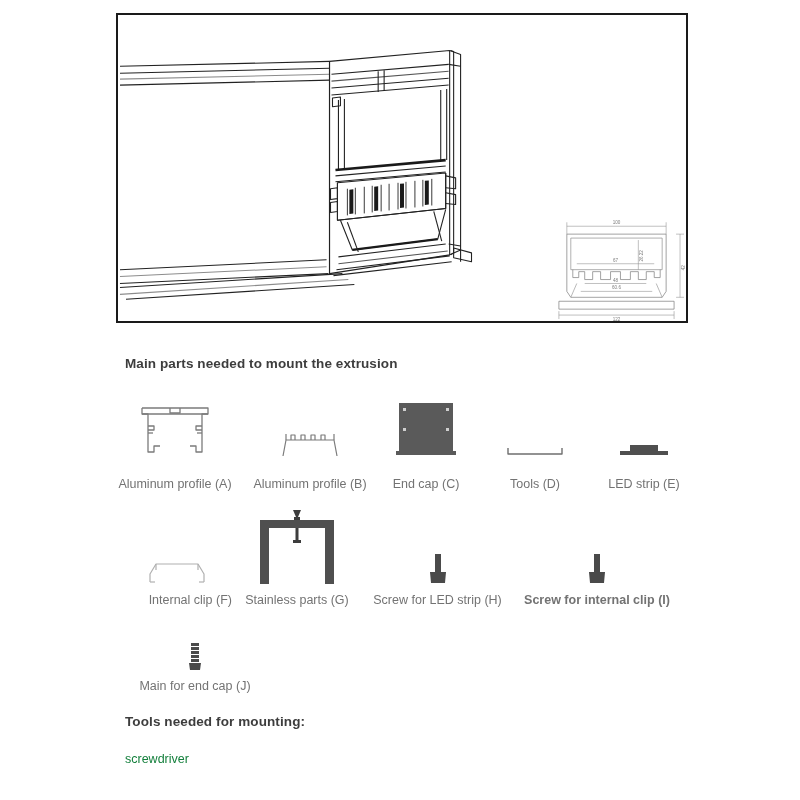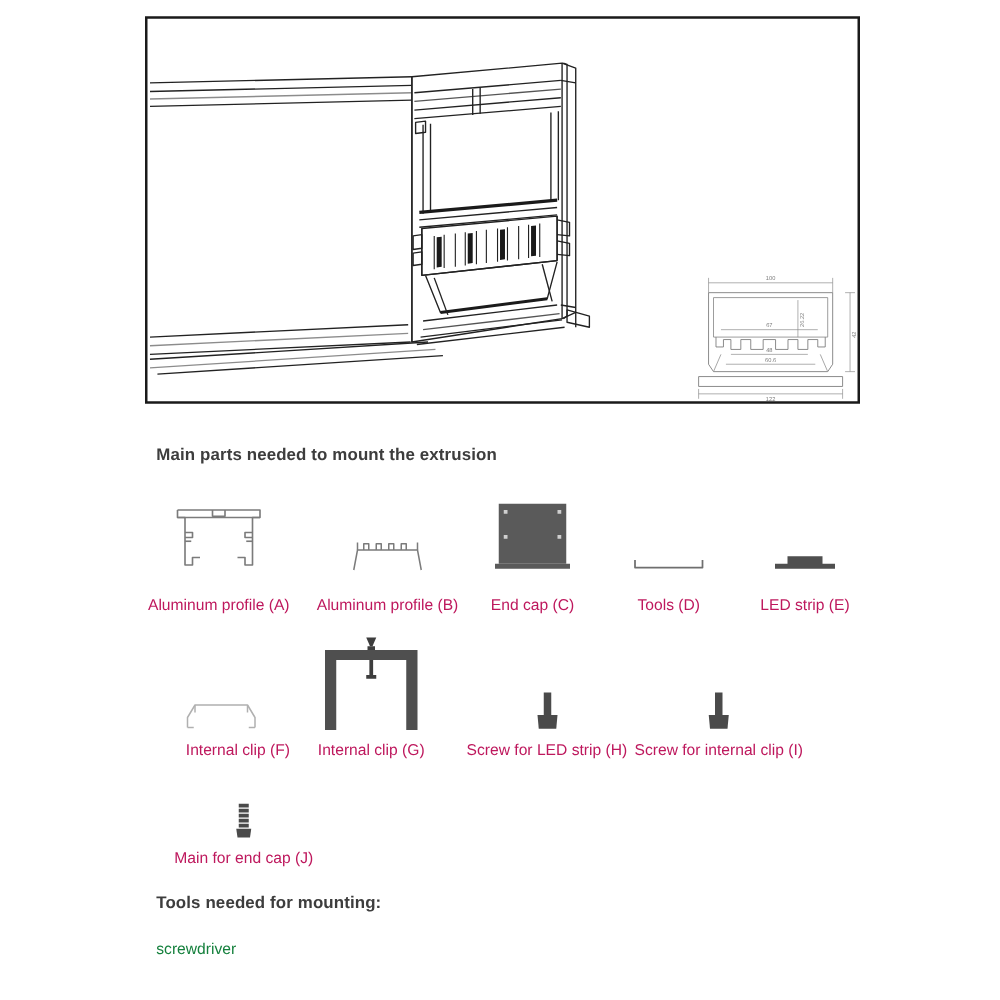--- a/index.html
+++ b/index.html
@@ -68,21 +68,21 @@
   .part-figure {
     position: relative;
     width: 100%;
     display: flex;
     align-items: flex-end;
     justify-content: center;
   }
   .part-figure svg { display: block; overflow: visible; }
   .part-label {
     font-size: 12.5px;
-    color: #be185d;
+    color: #737373;
     white-space: nowrap;
     line-height: 1.1;
   }
 
   
   #part-a { left: 118px; width: 114px; }
   #part-b { left: 250px; width: 120px; }
   #part-c { left: 373px; width: 106px; }
   #part-d { left: 483px; width: 104px; }
   #part-e { left: 589px; width: 110px; }
@@ -96,21 +96,21 @@
   #part-a .part-label,
   #part-b .part-label,
   #part-c .part-label,
   #part-d .part-label,
   #part-e .part-label { margin-top: 20px; }
 
   
   #part-f { left: 122px; width: 110px; text-align: right; }
   #part-g { left: 237px; width: 120px; }
   #part-h { left: 360px; width: 155px; }
-  #part-i { left: 494px; width: 162px; }
+  #part-i { left: 516px; width: 162px; font-weight: bold; }
 
   #part-f .part-figure { height: 82px; }
   #part-g .part-figure { height: 82px; }
   #part-h .part-figure { height: 82px; }
   #part-i .part-figure { height: 82px; }
 
   #part-f .part-label,
   #part-g .part-label,
   #part-h .part-label,
   #part-i .part-label { margin-top: 8px; }
@@ -351,21 +351,21 @@
         <rect x="6" y="20" width="9" height="56" fill="#4f4f4f"></rect>
         <rect x="71" y="20" width="9" height="56" fill="#4f4f4f"></rect>
         <g fill="#3d3d3d">
           <path d="M39 2 L47 2 L44 9 L42 9 Z"></path>
           <rect x="40" y="9" width="6" height="3"></rect>
           <rect x="41.5" y="20" width="3" height="13"></rect>
           <rect x="39" y="32" width="8" height="3"></rect>
         </g>
       </svg>
     </div>
-    <div class="part-label">Internal clip (G)</div>
+    <div class="part-label">Stainless parts (G)</div>
   </div>
 
   <div class="part" id="part-h">
     <div class="part-figure">
       <svg width="24" height="34" viewBox="0 0 24 34">
         <g fill="#4a4a4a">
           <rect x="9" y="2" width="6" height="18"></rect>
           <path d="M4 20 L20 20 L19 31 L5 31 Z"></path>
         </g>
       </svg>

